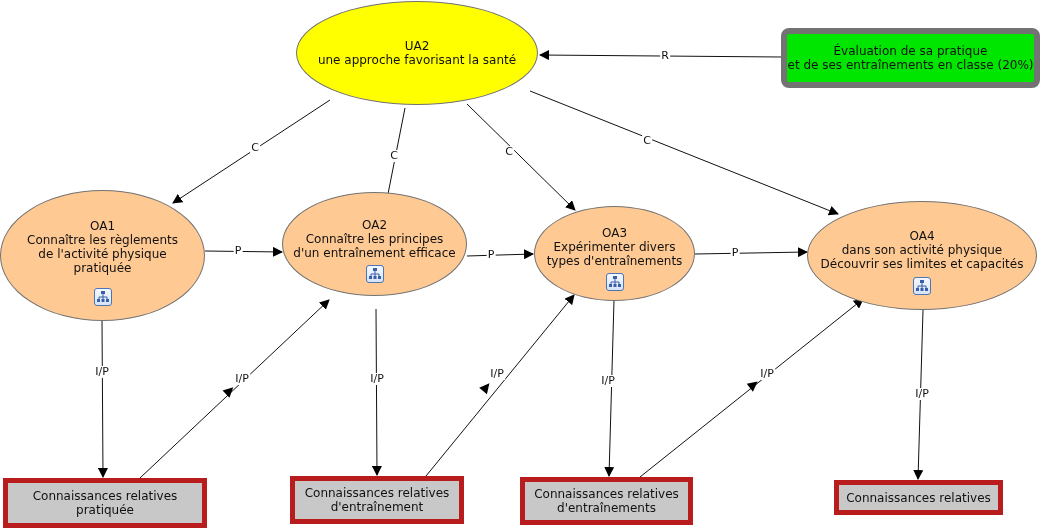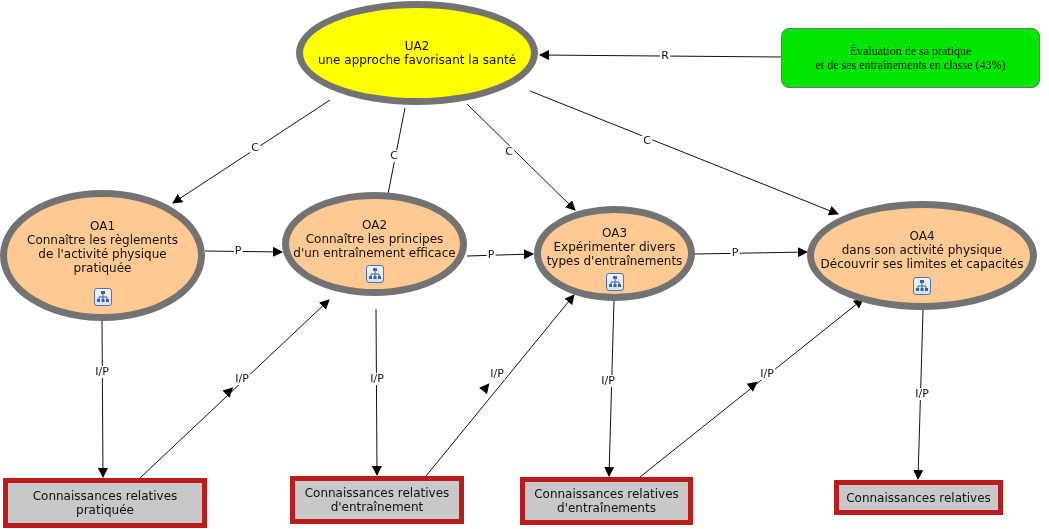--- a/index.html
+++ b/index.html
@@ -2,24 +2,24 @@
 <html><head>
 <meta charset="utf-8">
 <style>
   html, body { margin: 0; padding: 0; background: #ffffff; }
   body { width: 1049px; height: 529px; position: relative; overflow: hidden;
          font-family: "DejaVu Sans", sans-serif; }
   svg.edges { position: absolute; left: 0; top: 0; width: 1049px; height: 529px; }
   .node { position: absolute; box-sizing: border-box; display: flex; flex-direction: column;
           align-items: center; justify-content: center; text-align: center;
           font-size: 12px; line-height: 14px; color: #111; }
-  .ellipse { border: 7px solid #737373; border-radius: 50%; }
+  .ellipse { border: 1px solid #737373; border-radius: 50%; }
   .ua { background: #ffff00; }
   .oa { background: #ffc993; }
-  .green { background: #00e600; border: 1px solid #737373; border-radius: 8px; font-family: Liberation Serif, serif; }
+  .green { background: #00e600; border: 6px solid #737373; border-radius: 8px; }
   .gray { background: #c8c8c8; border: 5px solid #b91c1c; }
   .node span { display: block; white-space: nowrap; }
   .map-icon { width: 16px; height: 16px; margin-top: 13px; border: 1px solid #4a76b8; border-radius: 3px;
               background: linear-gradient(#f4f8ff, #d6e4f7); position: relative; cursor: pointer; }
   .map-icon svg { position: absolute; left: 1px; top: 1px; }
   .edge-label { position: absolute; font-size: 11px; line-height: 12px; background: #fff; color: #111;
                 padding: 0 1px; transform: translate(-50%, -50%); white-space: nowrap; }
 </style>
 </head>
 <body>
@@ -52,21 +52,21 @@
     </g>
 </svg>
 
 <div class="node ellipse ua" style="left:296px; top:1px; width:242px; height:104px;">
   <span>UA2</span>
   <span>une approche favorisant la santé</span>
 </div>
 
 <div class="node green" style="left:781px; top:28px; width:259px; height:60px;">
   <span>Évaluation de sa pratique</span>
-  <span>et de ses entraînements en classe (43%)</span>
+  <span>et de ses entraînements en classe (20%)</span>
 </div>
 
 <div class="node ellipse oa" style="left:0px; top:190px; width:205px; height:131px; padding-top:14px;">
   <span>OA1</span>
   <span>Connaître les règlements</span>
   <span>de l'activité physique</span>
   <span>pratiquée</span>
   <div class="map-icon">
     <svg width="14" height="14" viewBox="0 0 14 14">
         <rect x="5" y="1" width="4" height="3" fill="#3a5ea8"></rect>

